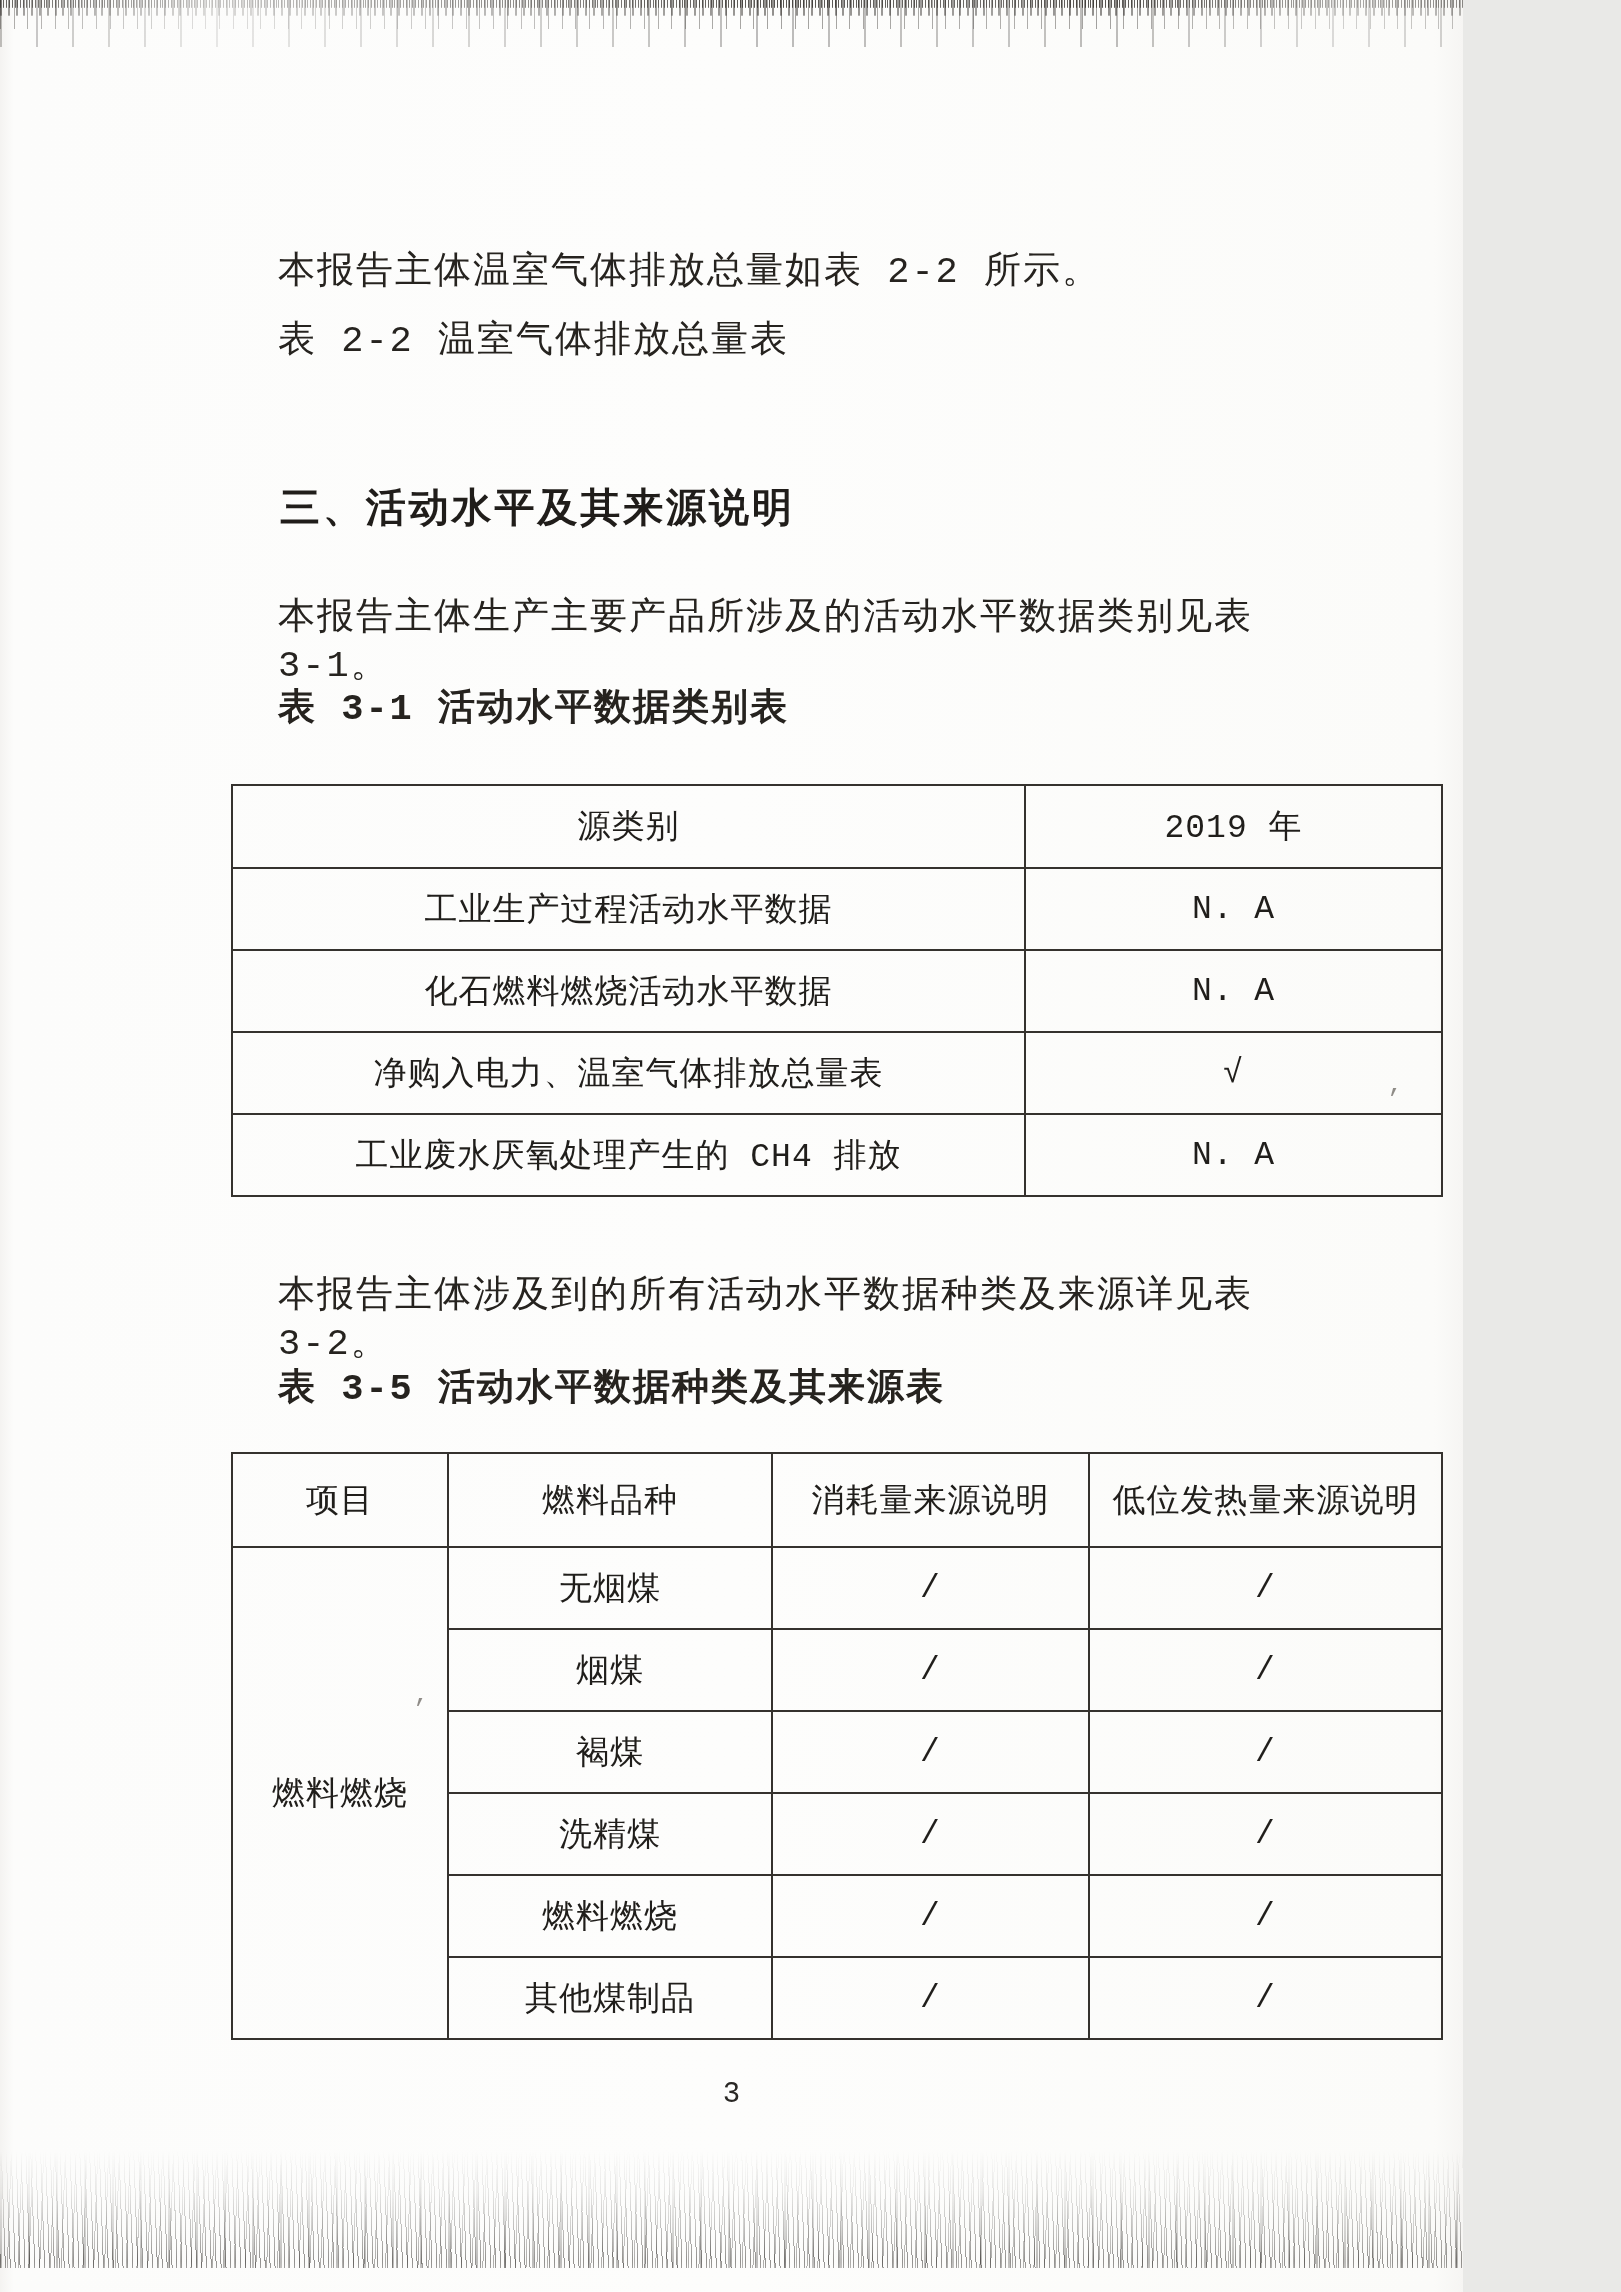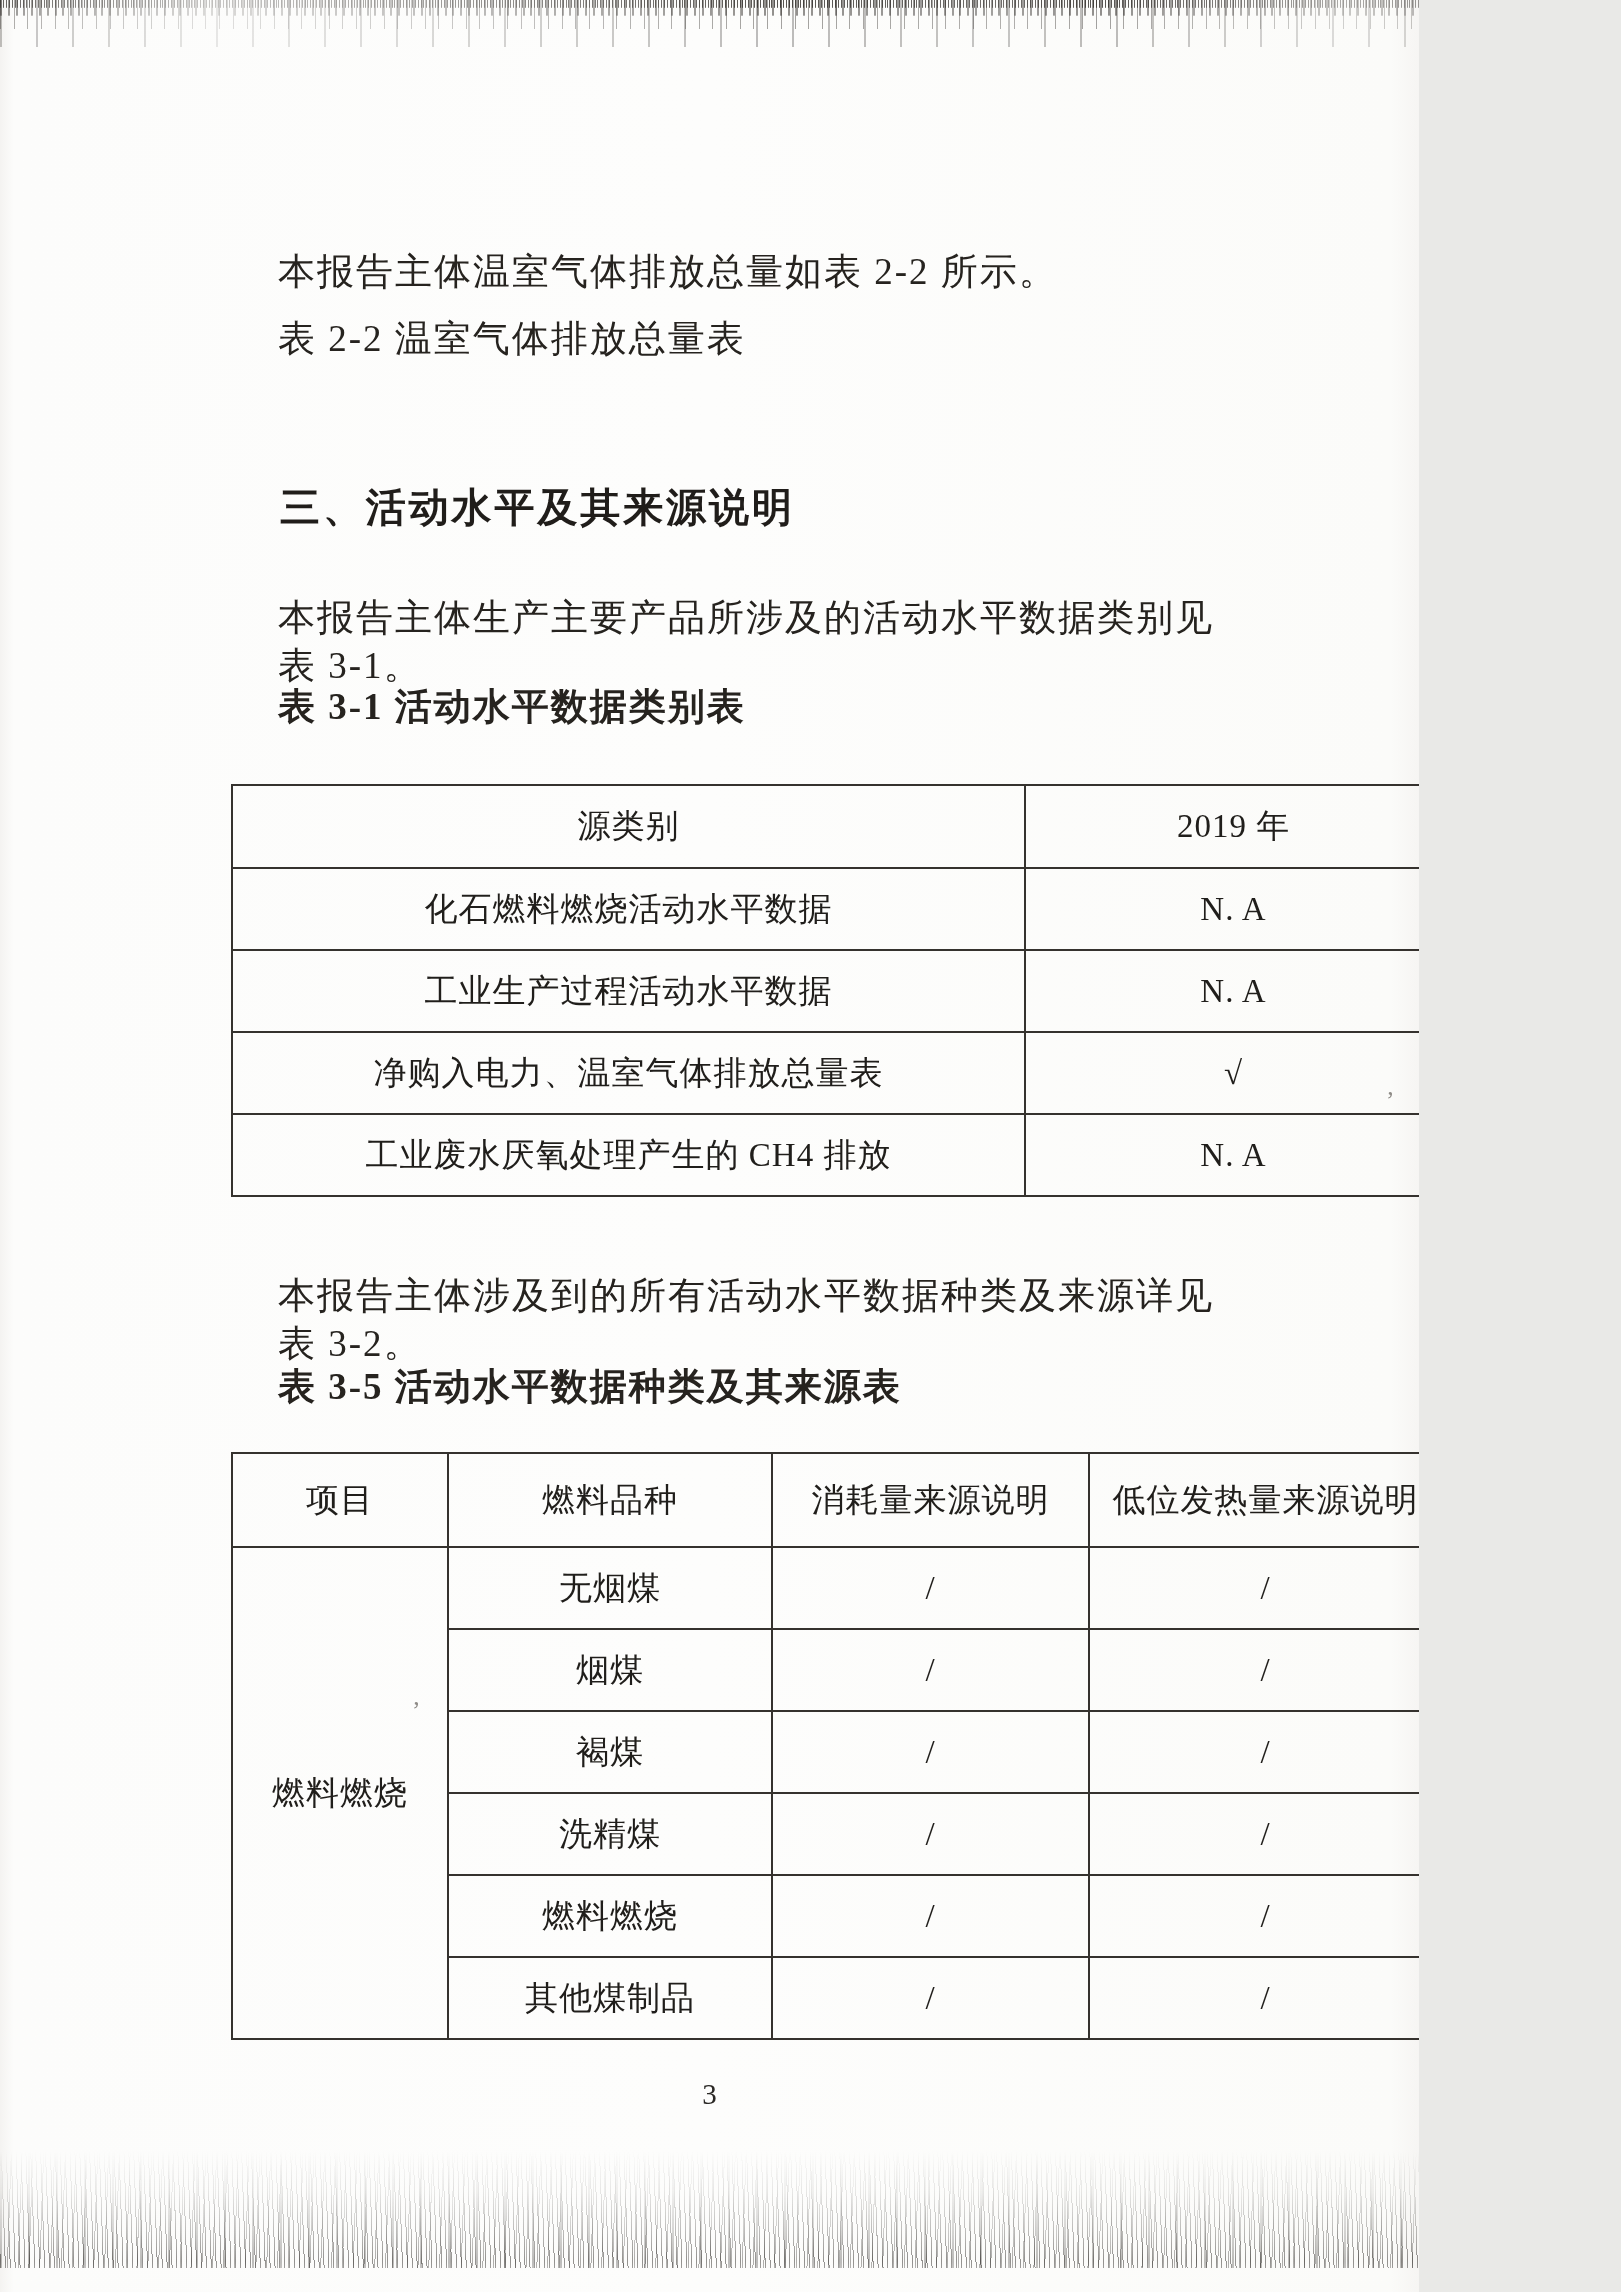--- a/index.html
+++ b/index.html
@@ -1,22 +1,23 @@
 <!DOCTYPE html>
 <html><head>
 <meta charset="utf-8">
 <style>
   html,body{margin:0;padding:0;background:#e9e9e7;}
   .page{
     position:relative;
     width:1419px;height:2293px;
     background:linear-gradient(90deg,#f4f3f1 0px,#fcfcfb 13.7px,#fdfdfc 50%,#fbfbf9 98%,#f6f5f3 100%);
     overflow:hidden;
-    font-family:Liberation Serif, serif;
+    font-family:Liberation Mono, monospace;
     color:#23211e;
+    padding-left:44px;
   }
   .para{
     position:absolute;left:278px;right:167px;
     font-size:37px;line-height:1.3;letter-spacing:2px;color:#26231f;
   }
   .caption{
     position:absolute;left:278px;right:167px;
     font-size:37px;letter-spacing:2px;color:#26231f;
   }
   .caption.bold{font-weight:bold;}
@@ -90,25 +91,25 @@
     <colgroup>
         <col style="width:793px">
         <col style="width:417px">
       </colgroup>
     <tbody>
       <tr class="hdr">
         <td>源类别</td>
         <td>2019 年</td>
       </tr>
       <tr>
-        <td>化石燃料燃烧活动水平数据</td>
+        <td>工业生产过程活动水平数据</td>
         <td>N. A</td>
       </tr>
       <tr>
-        <td>工业生产过程活动水平数据</td>
+        <td>化石燃料燃烧活动水平数据</td>
         <td>N. A</td>
       </tr>
       <tr>
         <td>净购入电力、温室气体排放总量表</td>
         <td>√</td>
       </tr>
       <tr>
         <td>工业废水厌氧处理产生的 CH4 排放</td>
         <td>N. A</td>
       </tr>

